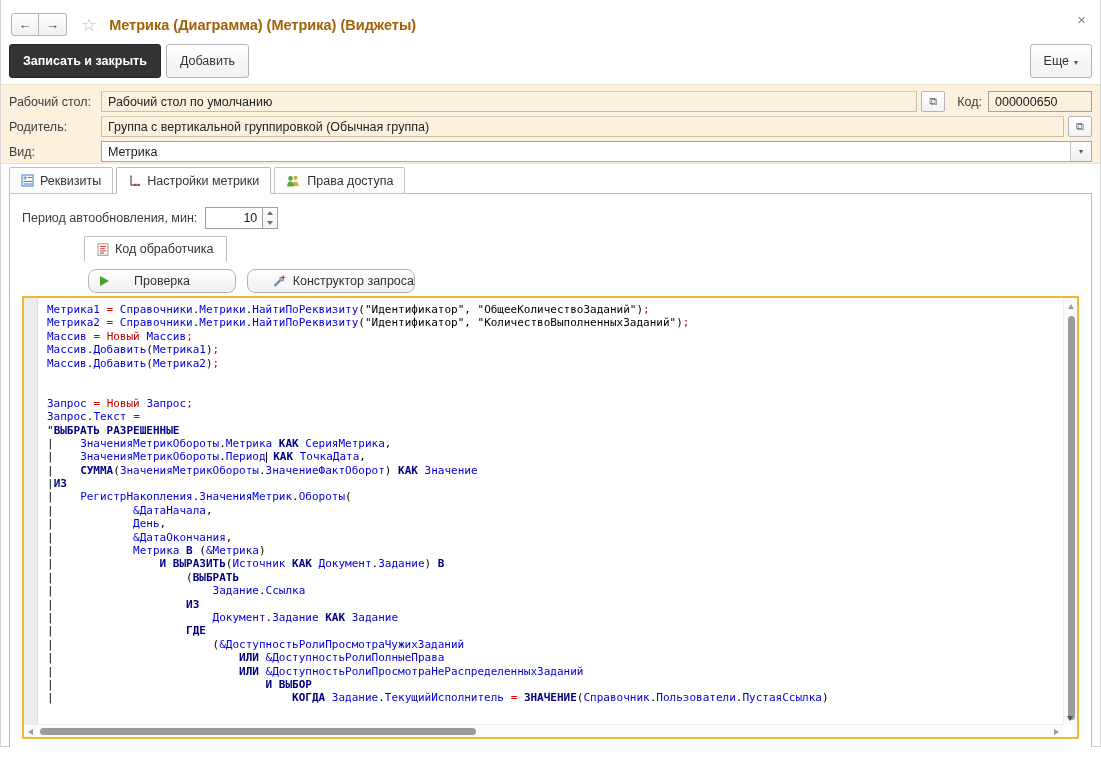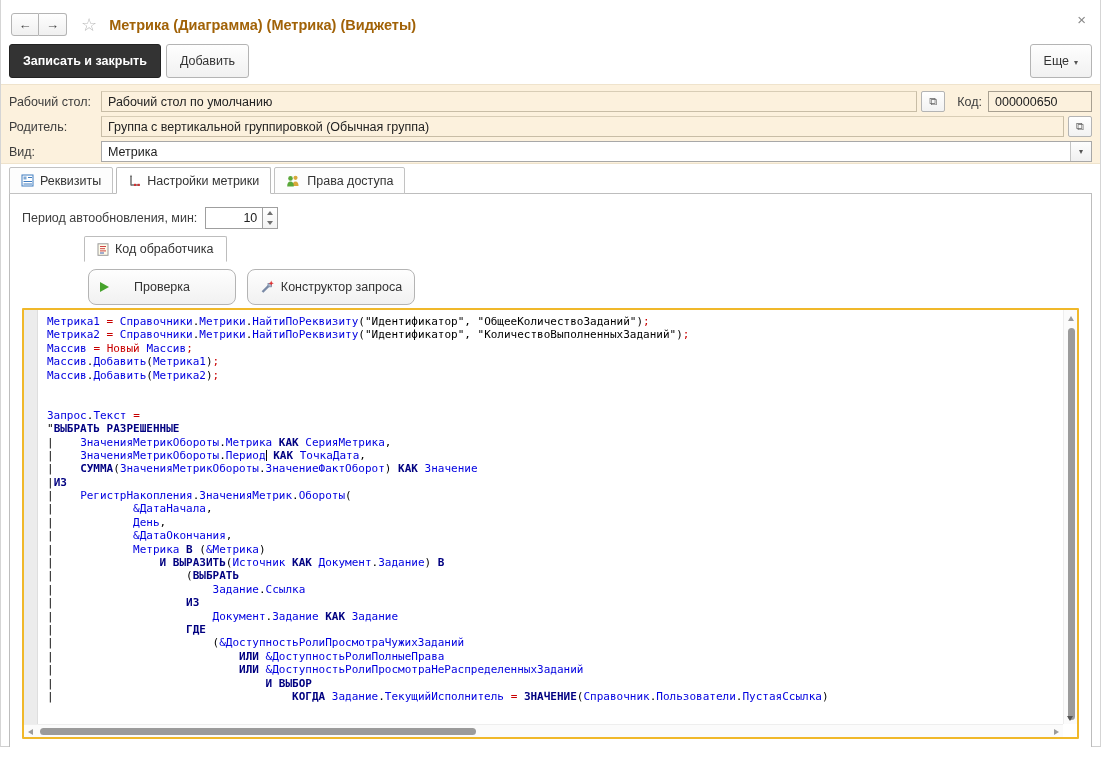--- a/index.html
+++ b/index.html
@@ -61,24 +61,24 @@
   .spinner { width:15px; height:22px; border:1px solid #9f9f9f; border-left:none; display:flex; flex-direction:column; cursor:pointer; background:linear-gradient(#fff,#f3f3f3); }
   .spinner div { flex:1; display:flex; align-items:center; justify-content:center; }
   .tri-up { width:0; height:0; border-left:3px solid transparent; border-right:3px solid transparent; border-bottom:4px solid #707070; }
   .tri-dn { width:0; height:0; border-left:3px solid transparent; border-right:3px solid transparent; border-top:4px solid #707070; }
 
   .innertabs { display:flex; margin:6px 0 0 62px; flex:none; position:relative; z-index:2; }
   .itab { display:flex; align-items:center; gap:6px; padding:0 12px; height:26px; font-size:12.5px;
           border:1px solid #bdbdbd; border-bottom:1px solid #fff; background:#fff; margin-bottom:-1px; border-radius:2px 2px 0 0; cursor:pointer; }
 
   .actionrow { display:flex; gap:11px; margin:3px 0 0 66px; flex:none; padding-top:5px; }
-  .abtn { position:relative; height:36px; border:1px solid #b4b4b4; border-radius:8px; background:linear-gradient(#fefefe,#f1f1f1);
+  .abtn { position:relative; height:24px; border:1px solid #b4b4b4; border-radius:8px; background:linear-gradient(#fefefe,#f1f1f1);
           font-size:12.5px; color:#333; cursor:pointer; display:flex; align-items:center; justify-content:center; }
   .abtn.check { width:148px; }
-  .abtn.qb { width:168px; gap:7px; }
+  .abtn.qb { width:168px; gap:7px;justify-content:flex-end; }
   .playicon { position:absolute; left:11px; width:0; height:0; border-top:5.5px solid transparent; border-bottom:5.5px solid transparent; border-left:9px solid #46a32c; }
 
   
   .editor { flex:1; margin-top:3px; border:2px solid #f0b82a; border-radius:1px; position:relative; background:#fff; overflow:hidden; }
   .gutter { position:absolute; left:0; top:0; bottom:13px; width:14px; background:#ececec; border-right:1px solid #dedede; }
   .codearea { position:absolute; left:15px; top:0; right:14px; bottom:13px; overflow:hidden; padding:5px 0 0 8px; cursor:text; }
   .cl { height:13.4px; line-height:13.4px; white-space:pre; font-family:"DejaVu Sans Mono","Liberation Mono",monospace; font-size:11px; }
   .t-p { color:#000; }
   .t-i { color:#0000e0; }
   .t-k { color:#000080; font-weight:bold; }
@@ -225,20 +225,21 @@
     <div class="editor">
       <div class="gutter"></div>
       <div class="codearea">
           <div class="cl"><span class="t-i">Метрика1</span><span class="t-p"> </span><span class="t-o">=</span><span class="t-p"> </span><span class="t-i">Справочники</span><span class="t-p">.</span><span class="t-i">Метрики</span><span class="t-p">.</span><span class="t-i">НайтиПоРеквизиту</span><span class="t-p">("Идентификатор", "ОбщееКоличествоЗаданий")</span><span class="t-o">;</span></div>
           <div class="cl"><span class="t-i">Метрика2</span><span class="t-p"> </span><span class="t-o">=</span><span class="t-p"> </span><span class="t-i">Справочники</span><span class="t-p">.</span><span class="t-i">Метрики</span><span class="t-p">.</span><span class="t-i">НайтиПоРеквизиту</span><span class="t-p">("Идентификатор", "КоличествоВыполненныхЗаданий")</span><span class="t-o">;</span></div>
           <div class="cl"><span class="t-i">Массив</span><span class="t-p"> </span><span class="t-o">=</span><span class="t-p"> </span><span class="t-o">Новый</span><span class="t-p"> </span><span class="t-i">Массив</span><span class="t-o">;</span></div>
           <div class="cl"><span class="t-i">Массив</span><span class="t-p">.</span><span class="t-i">Добавить</span><span class="t-p">(</span><span class="t-i">Метрика1</span><span class="t-p">)</span><span class="t-o">;</span></div>
           <div class="cl"><span class="t-i">Массив</span><span class="t-p">.</span><span class="t-i">Добавить</span><span class="t-p">(</span><span class="t-i">Метрика2</span><span class="t-p">)</span><span class="t-o">;</span></div>
           <div class="cl"></div>
           <div class="cl"></div>
+          <div class="cl"><span class="t-i">Запрос</span><span class="t-p"> </span><span class="t-o">=</span><span class="t-p"> </span><span class="t-o">Новый</span><span class="t-p"> </span><span class="t-i">Запрос</span><span class="t-o">;</span></div>
           <div class="cl"><span class="t-i">Запрос</span><span class="t-p">.</span><span class="t-i">Текст</span><span class="t-p"> </span><span class="t-o">=</span></div>
           <div class="cl"><span class="t-p">"</span><span class="t-k">ВЫБРАТЬ РАЗРЕШЕННЫЕ</span></div>
           <div class="cl"><span class="t-p">|    </span><span class="t-i">ЗначенияМетрикОбороты</span><span class="t-p">.</span><span class="t-i">Метрика</span><span class="t-p"> </span><span class="t-k">КАК</span><span class="t-p"> </span><span class="t-i">СерияМетрика</span><span class="t-p">,</span></div>
           <div class="cl"><span class="t-p">|    </span><span class="t-i">ЗначенияМетрикОбороты</span><span class="t-p">.</span><span class="t-i">Период</span><span class="t-c"></span><span class="t-p"> </span><span class="t-k">КАК</span><span class="t-p"> </span><span class="t-i">ТочкаДата</span><span class="t-p">,</span></div>
           <div class="cl"><span class="t-p">|    </span><span class="t-k">СУММА</span><span class="t-p">(</span><span class="t-i">ЗначенияМетрикОбороты</span><span class="t-p">.</span><span class="t-i">ЗначениеФактОборот</span><span class="t-p">) </span><span class="t-k">КАК</span><span class="t-p"> </span><span class="t-i">Значение</span></div>
           <div class="cl"><span class="t-p">|</span><span class="t-k">ИЗ</span></div>
           <div class="cl"><span class="t-p">|    </span><span class="t-i">РегистрНакопления</span><span class="t-p">.</span><span class="t-i">ЗначенияМетрик</span><span class="t-p">.</span><span class="t-i">Обороты</span><span class="t-p">(</span></div>
           <div class="cl"><span class="t-p">|            </span><span class="t-i">&amp;ДатаНачала</span><span class="t-p">,</span></div>
           <div class="cl"><span class="t-p">|            </span><span class="t-i">День</span><span class="t-p">,</span></div>
           <div class="cl"><span class="t-p">|            </span><span class="t-i">&amp;ДатаОкончания</span><span class="t-p">,</span></div>

